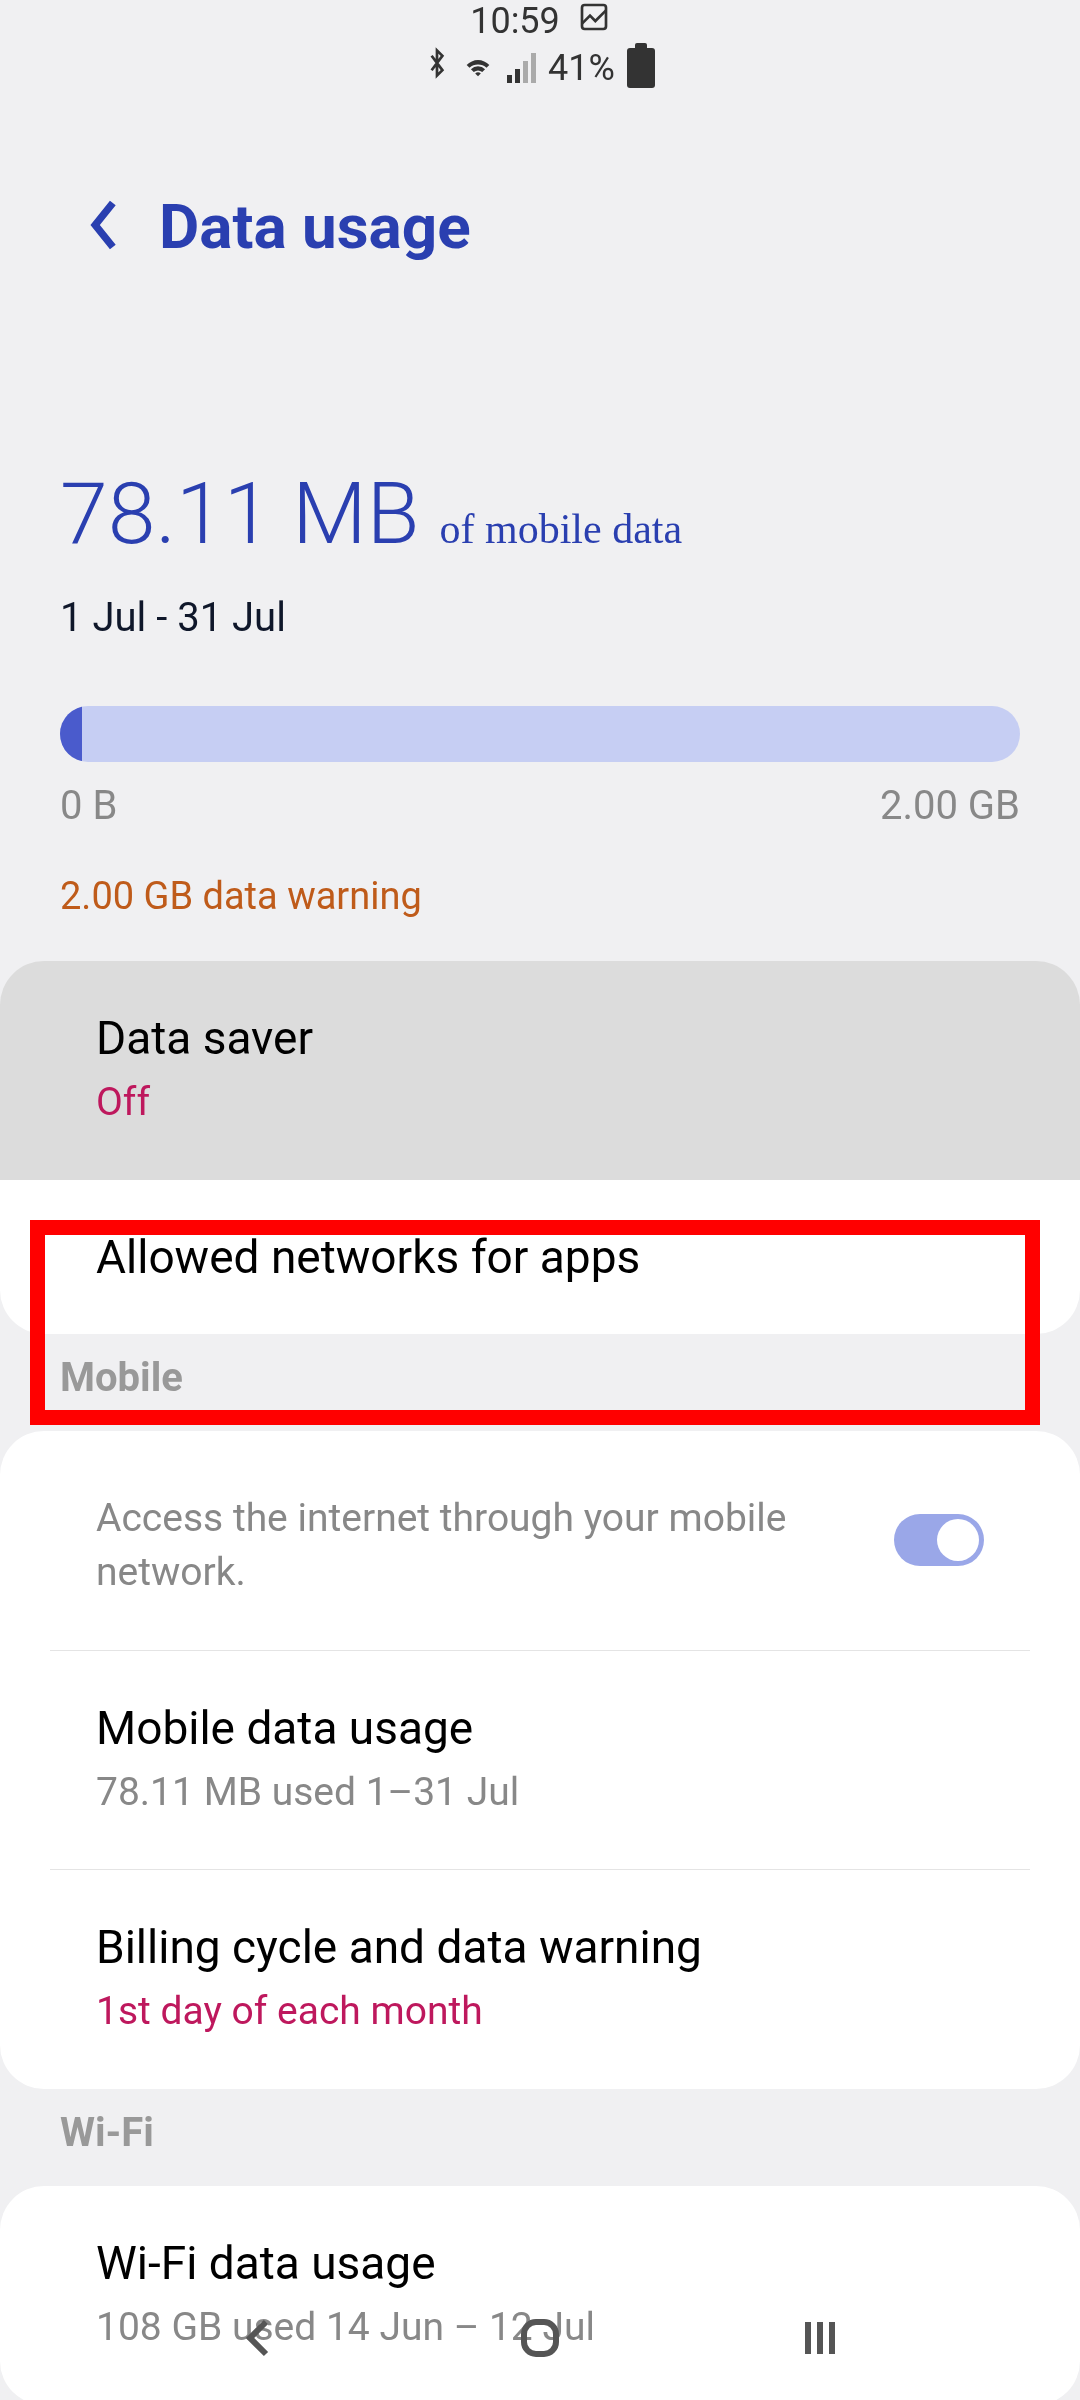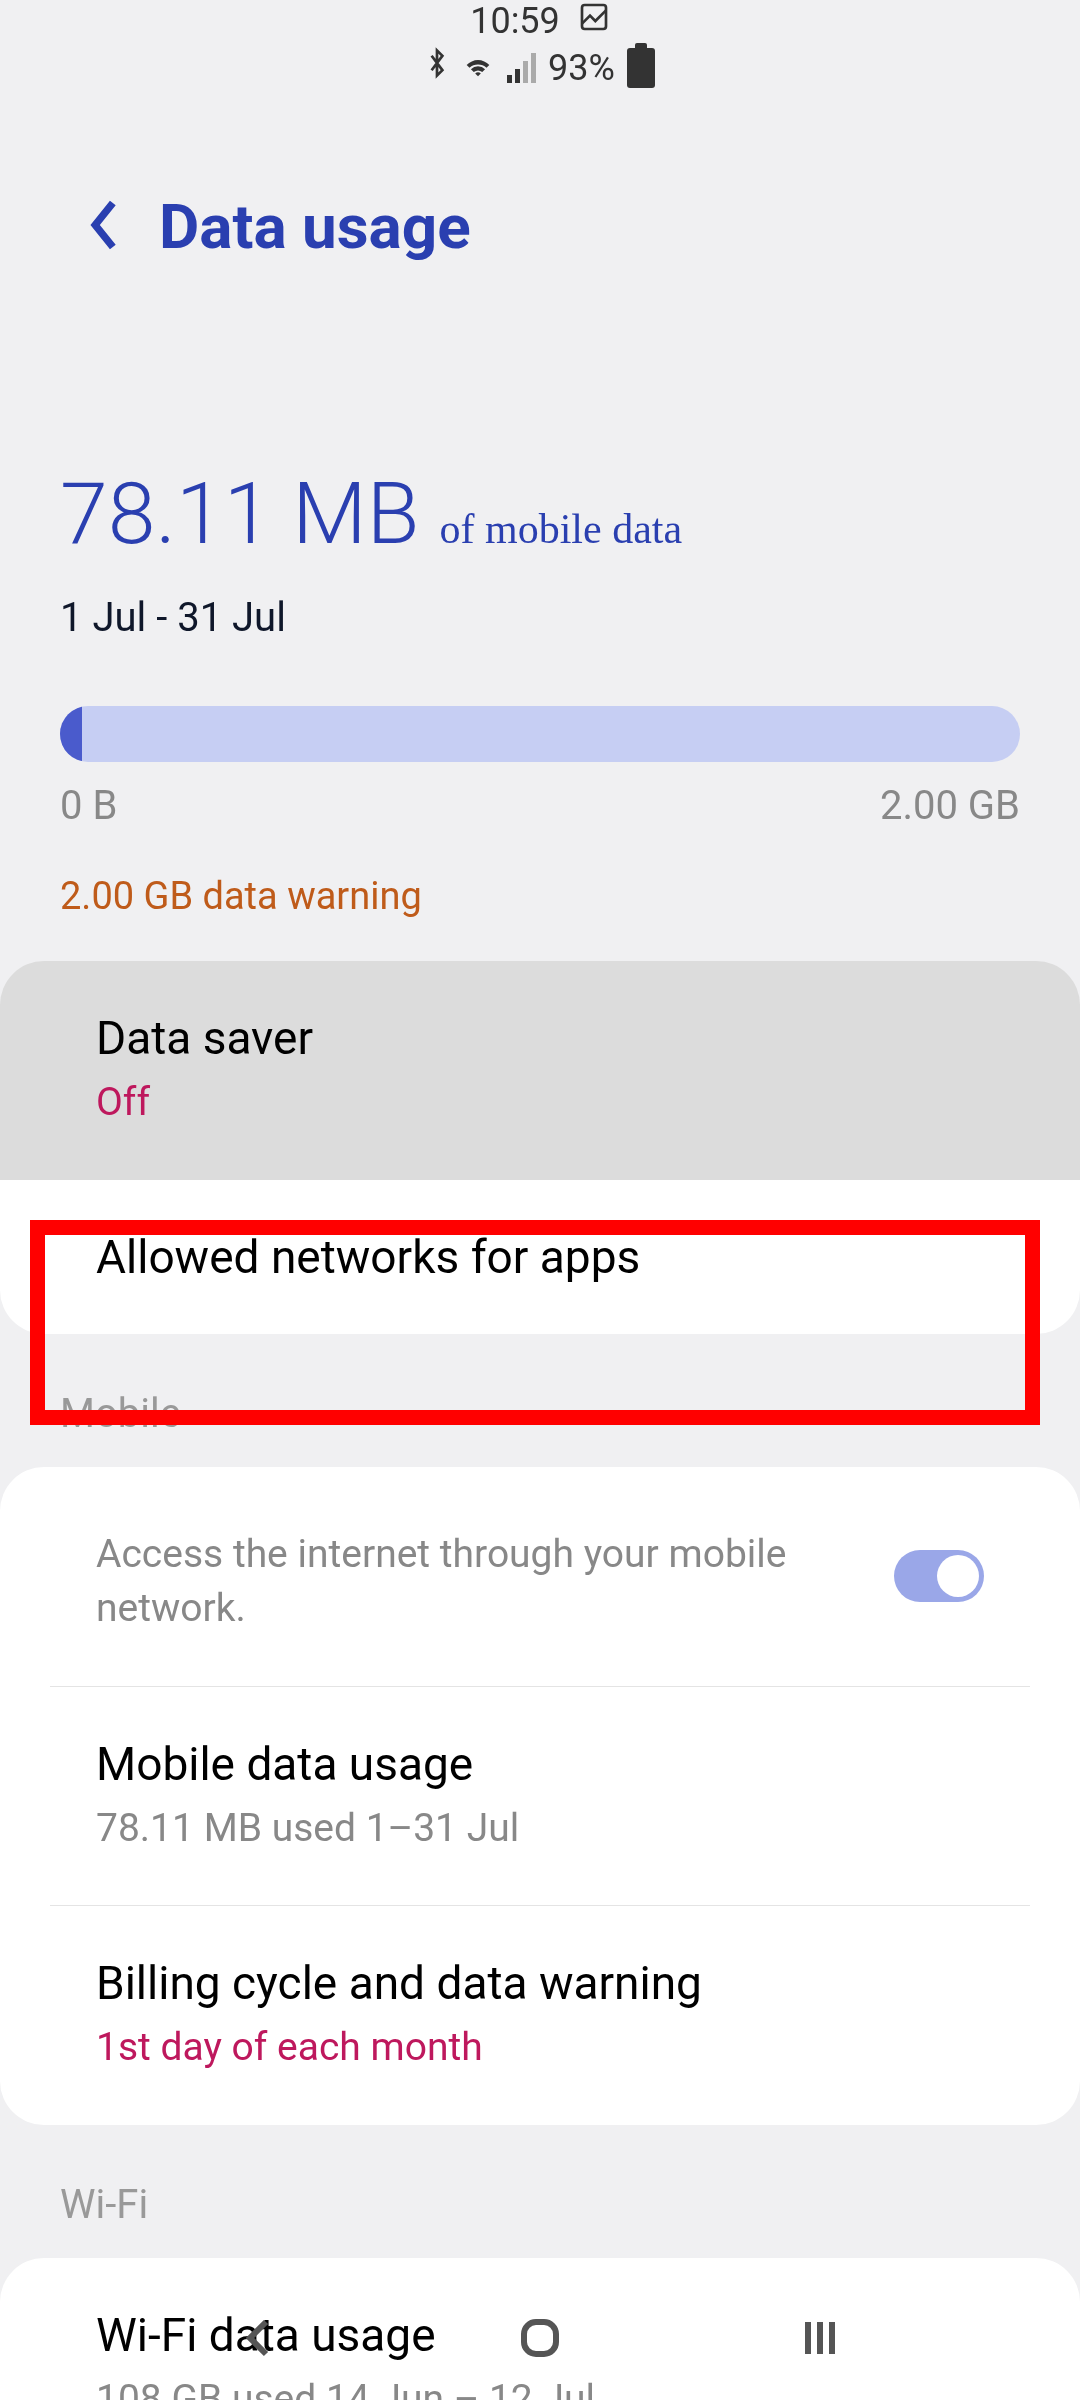--- a/index.html
+++ b/index.html
@@ -116,24 +116,24 @@
       font-weight: 400;
     }
     .row-sub {
       font-size: 39px;
       color: #888;
       margin-top: 10px;
       line-height: 1.4;
     }
     .row-sub.blue { color: #be185d; }
     .section-header {
-      padding: 56px 60px 30px 60px;
+      padding: 20px 60px 30px 60px;
       font-size: 40px;
       color: #999;
-      font-weight: 400;
+      font-weight: 700;
     }
     .divider {
       height: 1px;
       background: #e4e4e4;
       margin: 0 50px;
     }
     .toggle {
       width: 90px;
       height: 52px;
       border-radius: 26px;
@@ -231,21 +231,21 @@
         <path d="M7 13 A7 7 0 0 1 17 13 L15 15 A5 5 0 0 0 9 15 Z"></path>
         <path d="M4 10 A11 11 0 0 1 20 10 L18 12 A9 9 0 0 0 6 12 Z"></path>
       </svg>
     </span>
     <span class="signal-bars">
       <span></span>
         <span></span>
         <span></span>
         <span></span>
     </span>
-    <span>93%</span>
+    <span>41%</span>
     <span class="battery-icon"></span>
   </div>
 </div>
 
 <div class="header">
   <span>
     <svg class="back-chevron" viewBox="0 0 20 34">
       <path d="M16 2 L4 17 L16 32"></path>
     </svg>
   </span>

